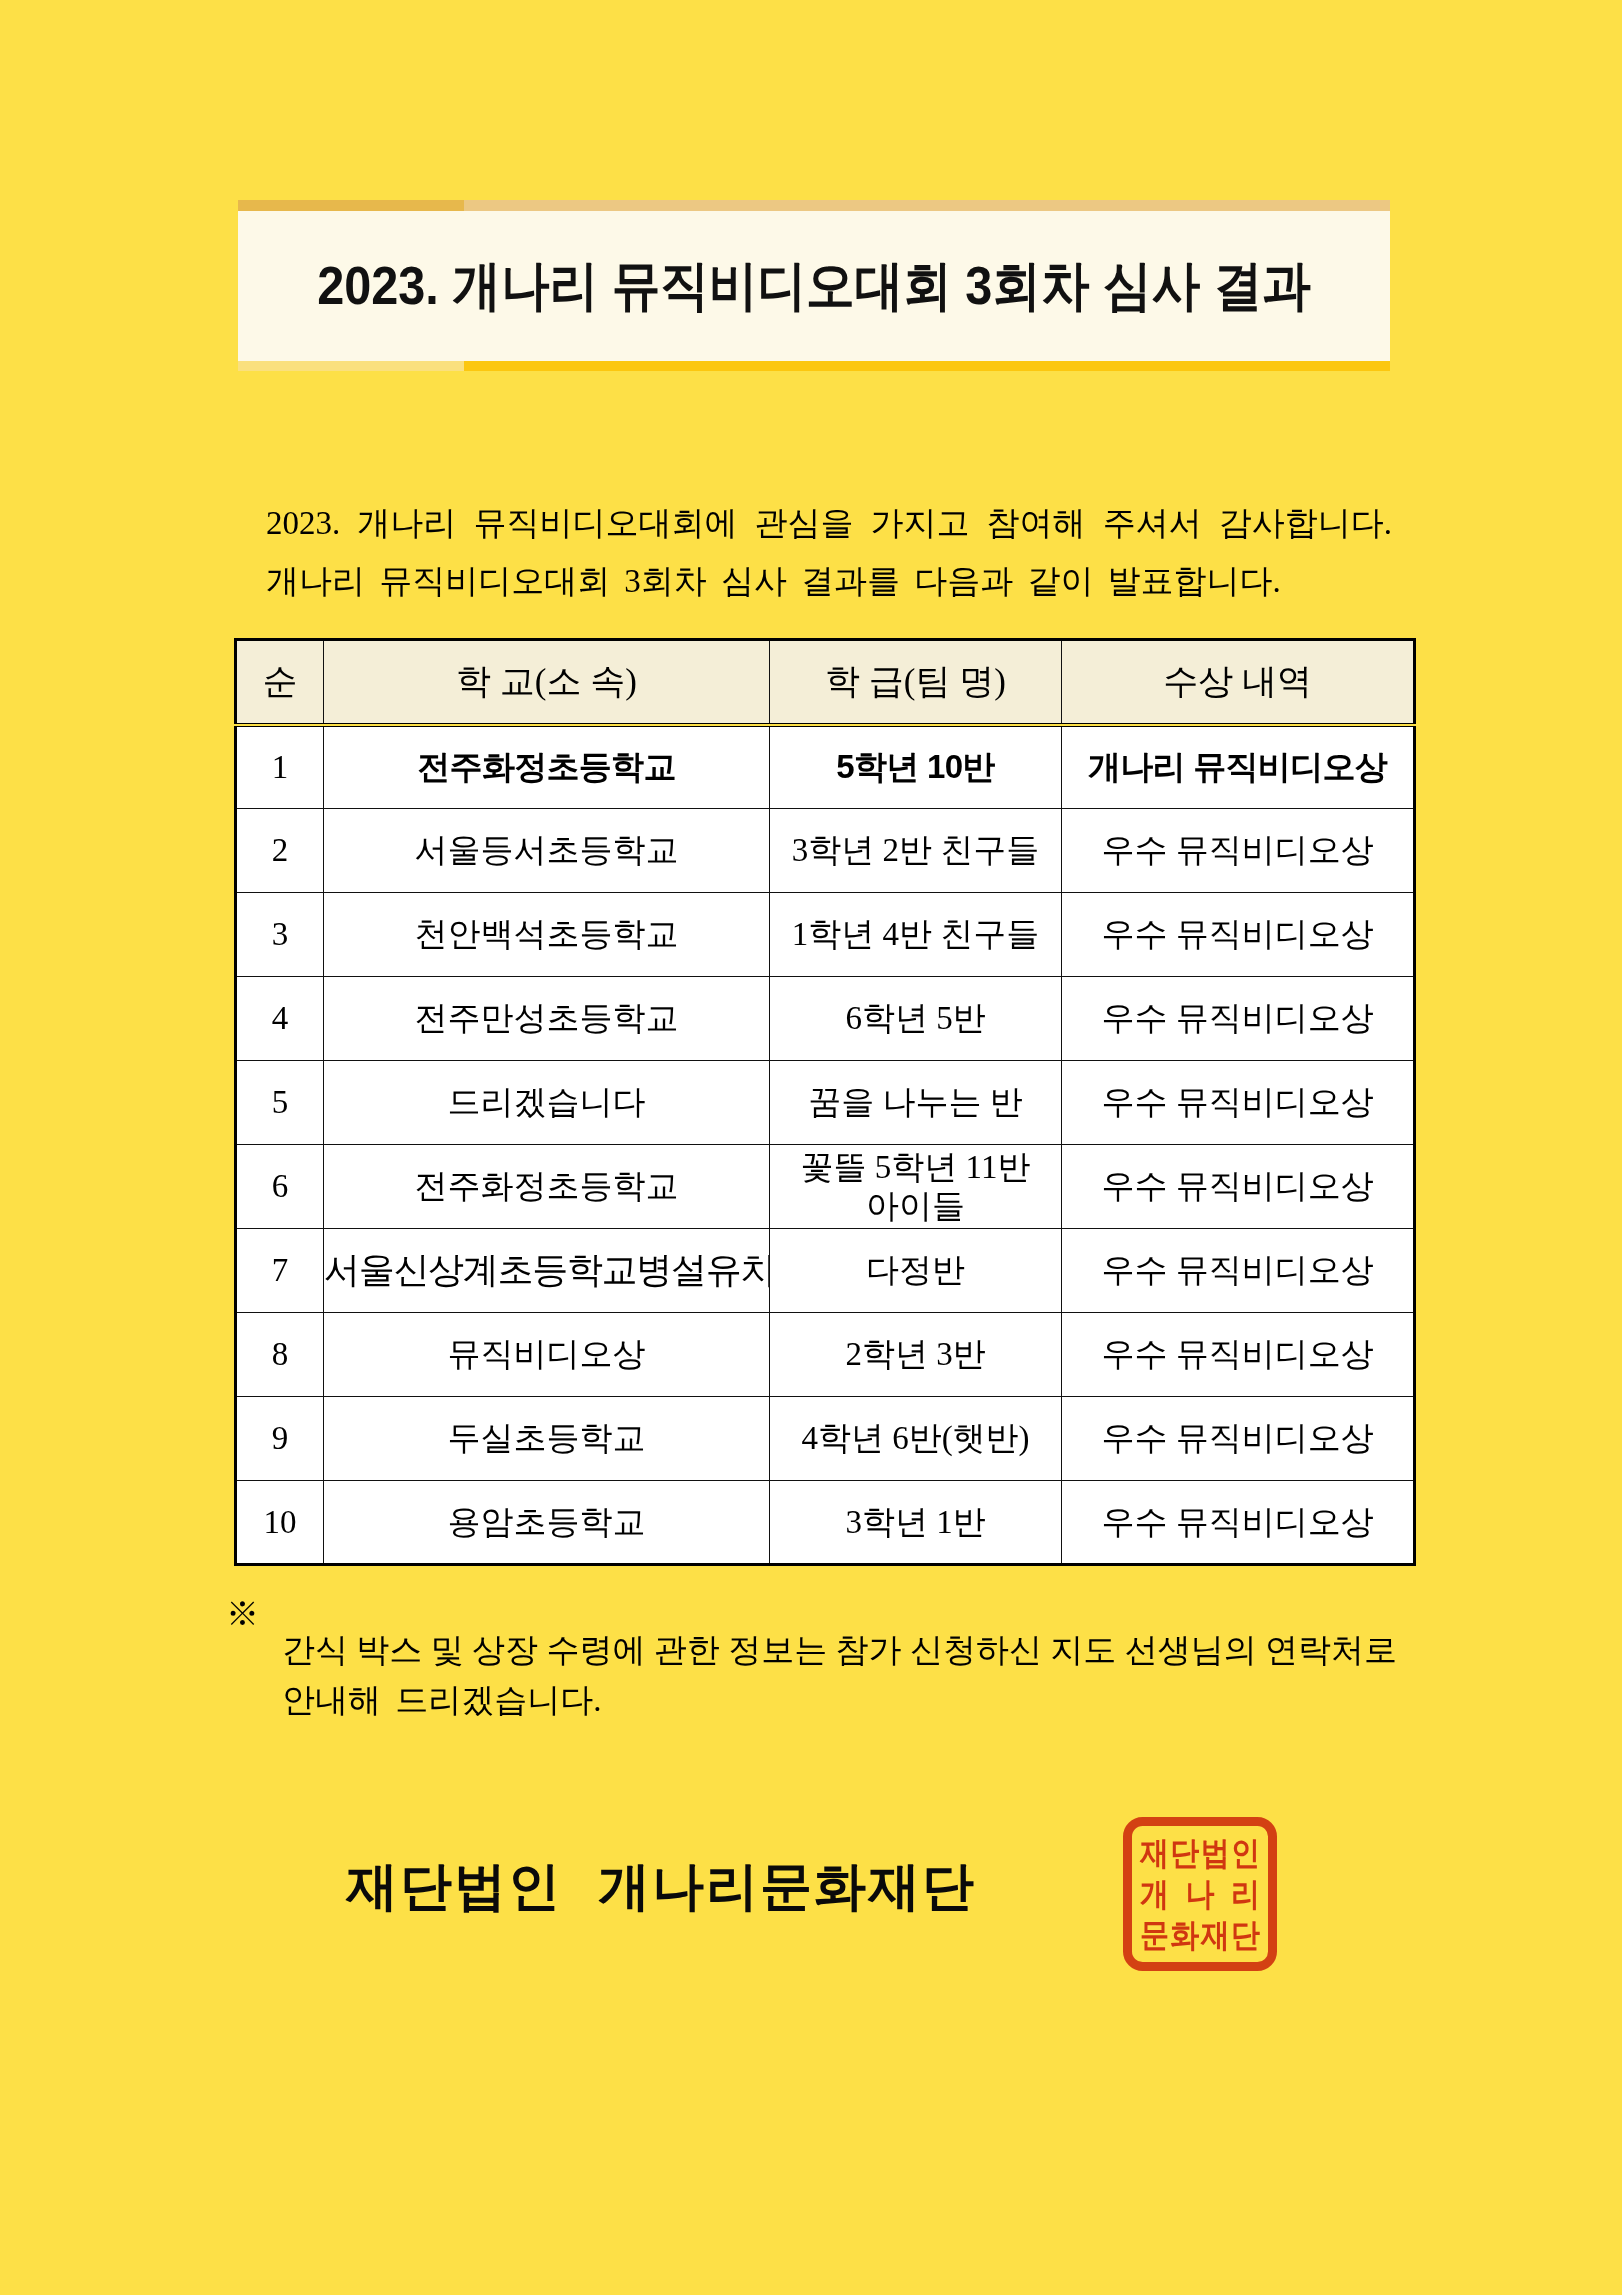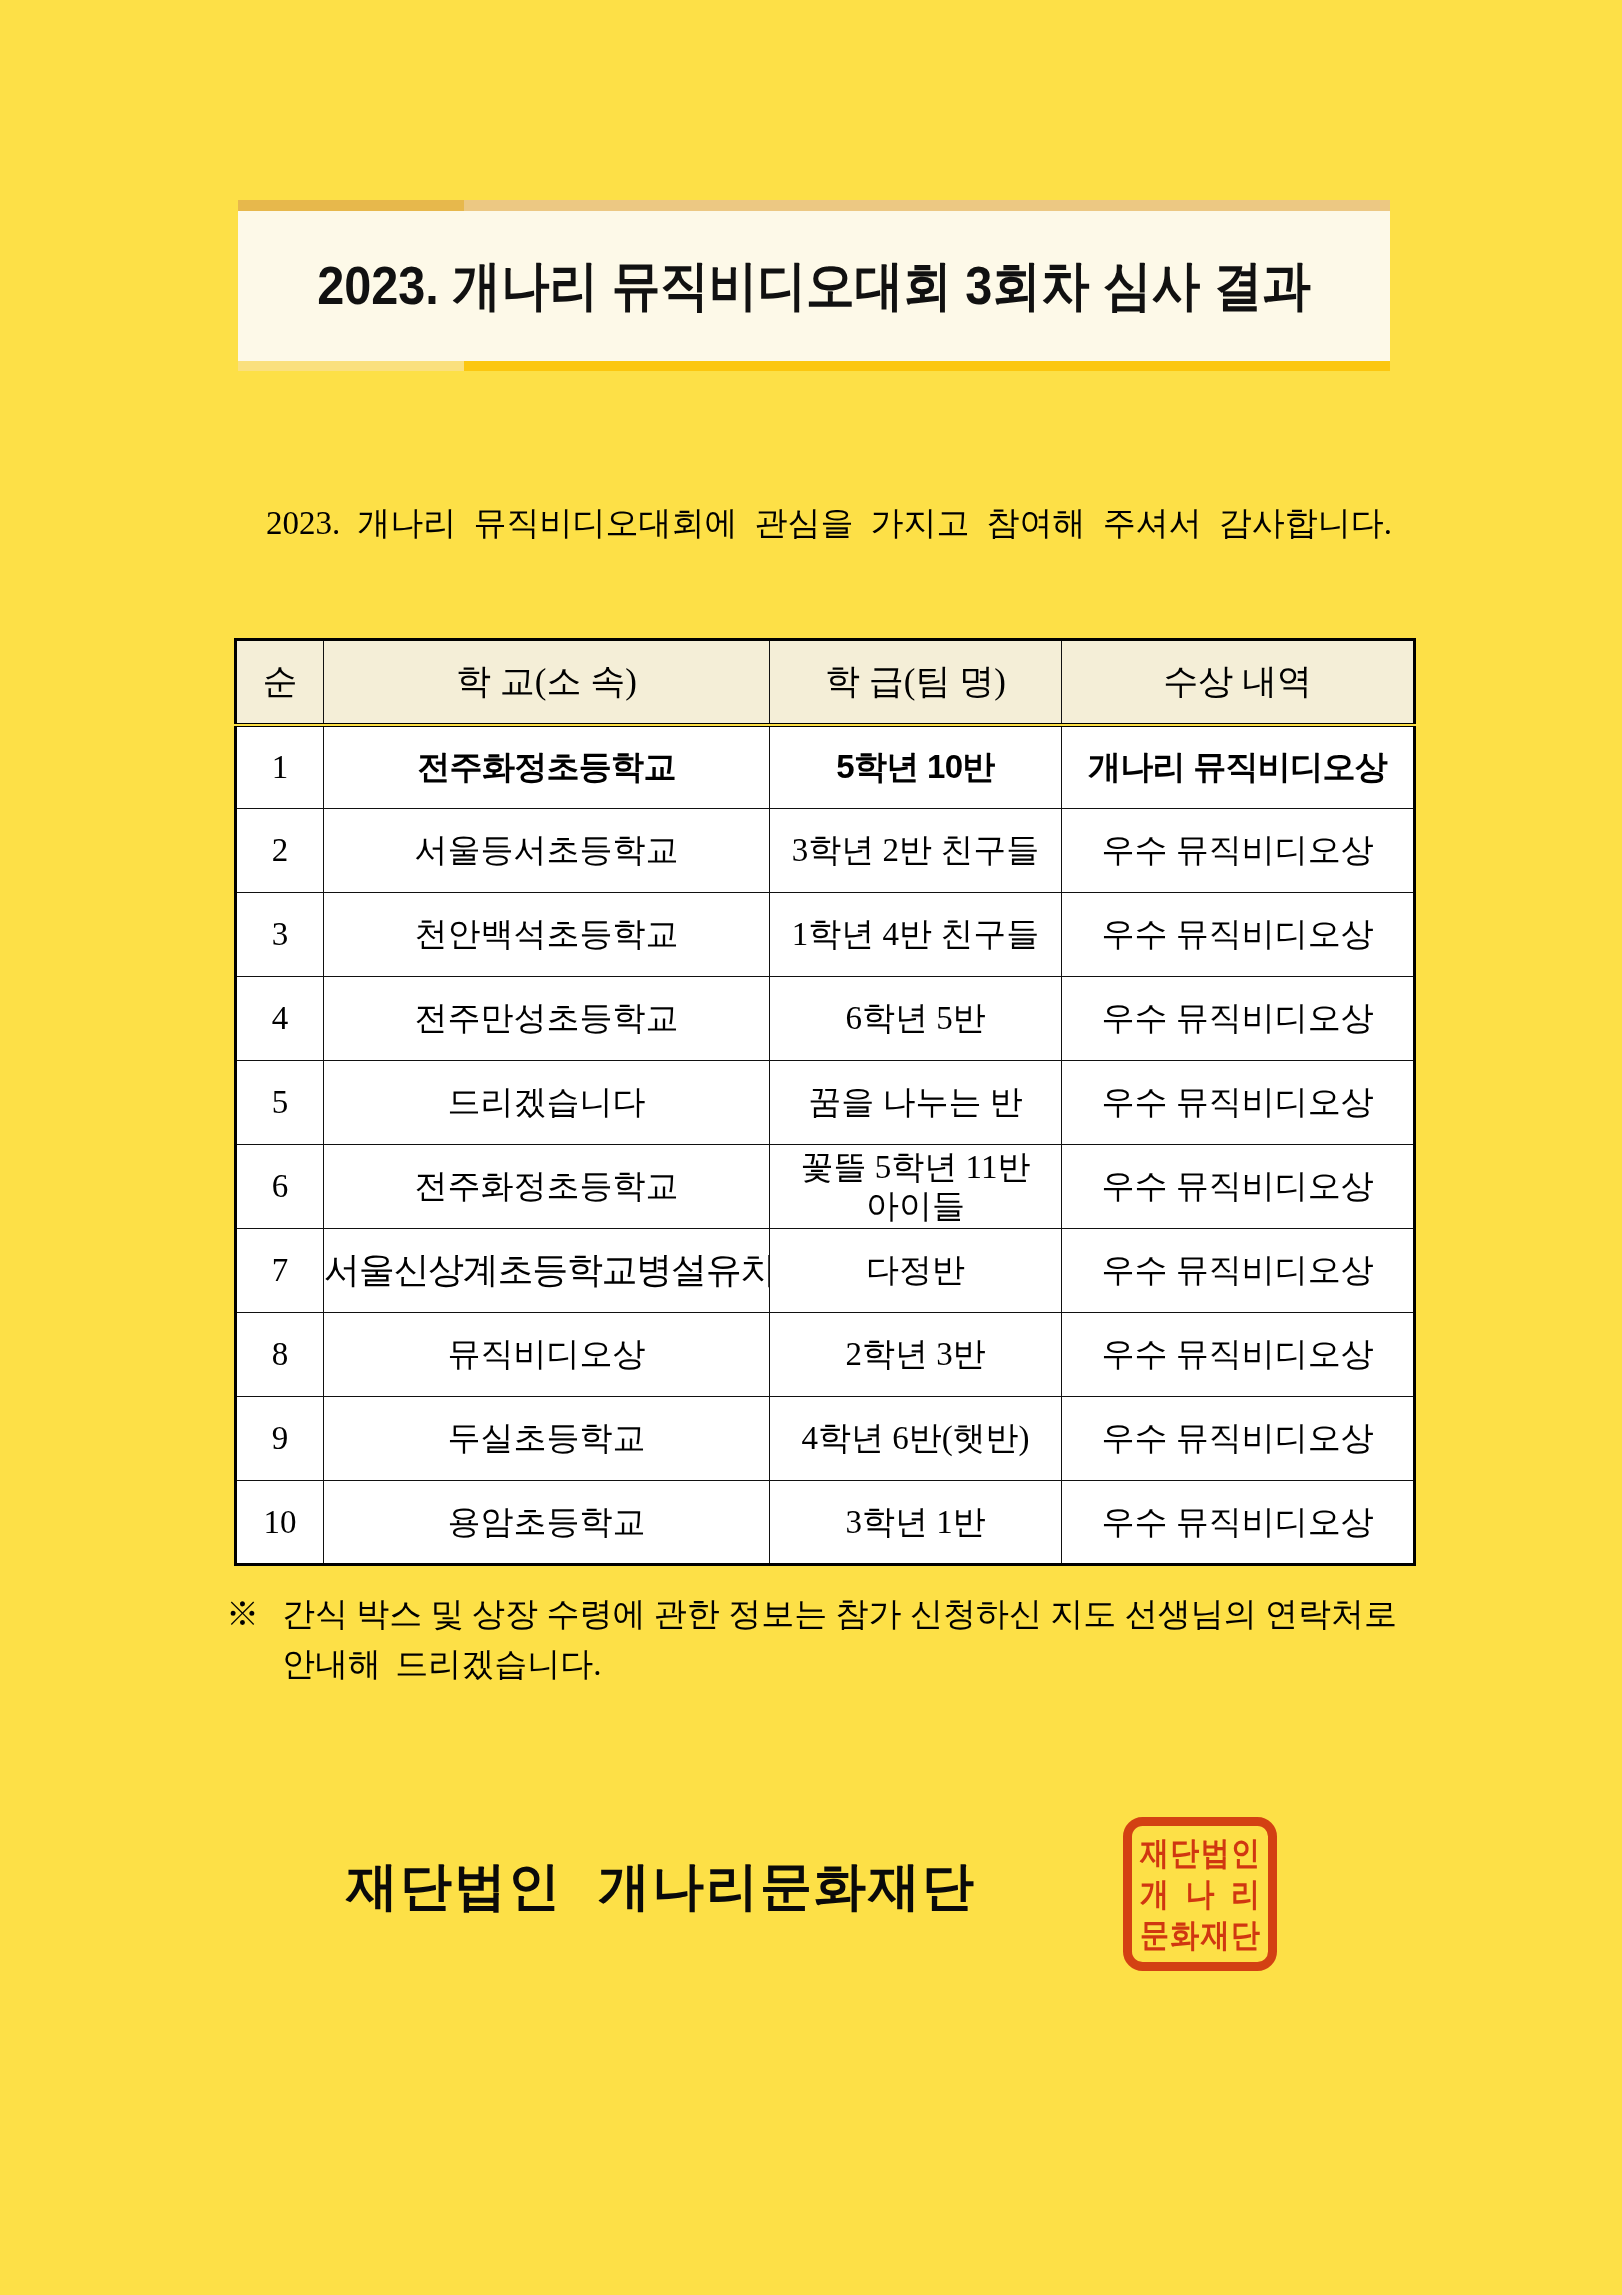--- a/index.html
+++ b/index.html
@@ -64,21 +64,21 @@
   table.results tbody tr:nth-child(1) td:not(:first-child){
     font-family:"Liberation Sans", sans-serif;font-weight:700;font-size:33px;letter-spacing:-0.7px;
   }
   
   table.results tbody tr:nth-child(7) td:nth-child(2){font-size:36px;letter-spacing:-1.3px;}
   td .team-line{line-height:39px;}
 
   
   .footnote{position:absolute;left:226px;top:1589px;width:1171px;font-size:33px;}
   .footnote .marker{position:absolute;left:0;top:0;line-height:50px;}
-  .fn-lines{margin-left:56px;}
+  .fn-lines{margin-left:56px;margin-top:36px;}
   .fn1{line-height:50px;text-align:justify;text-align-last:justify;word-break:keep-all;white-space:normal;}
   .fn2{line-height:50px;word-spacing:5.9px;}
 
   
   .footer-org{
     position:absolute;left:346px;top:1852px;
     font-family:"Liberation Sans", sans-serif;font-weight:800;
     font-size:52px;letter-spacing:2px;color:#0a0a0a;white-space:nowrap;
   }
   .footer-org .gap{display:inline-block;width:36px;}
@@ -113,20 +113,21 @@
       <h1>2023. 개나리 뮤직비디오대회 3회차 심사 결과</h1>
     </div>
     <div class="bar bottom">
       <span class="seg-l2"></span>
       <span class="seg-r2"></span>
     </div>
   </div>
 
   <p class="intro">
     <span class="intro-line l1">2023. 개나리 뮤직비디오대회에 관심을 가지고 참여해 주셔서 감사합니다.</span>
+    <span class="intro-line l2">개나리 뮤직비디오대회 3회차 심사 결과를 다음과 같이 발표합니다.</span>
   </p>
 
   <table class="results">
     <colgroup>
       <col style="width:88px">
         <col style="width:446px">
         <col style="width:292px">
         <col style="width:353px">
     </colgroup>
     <thead>

